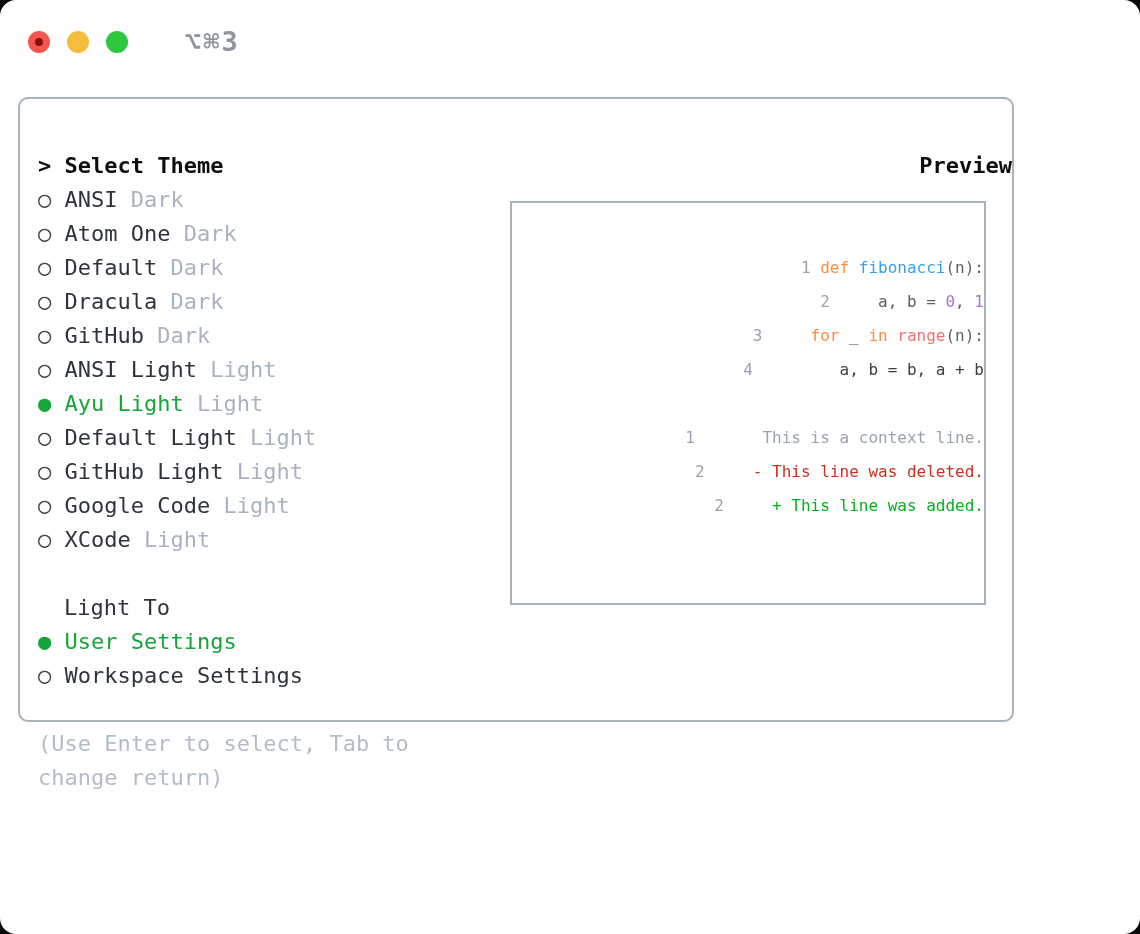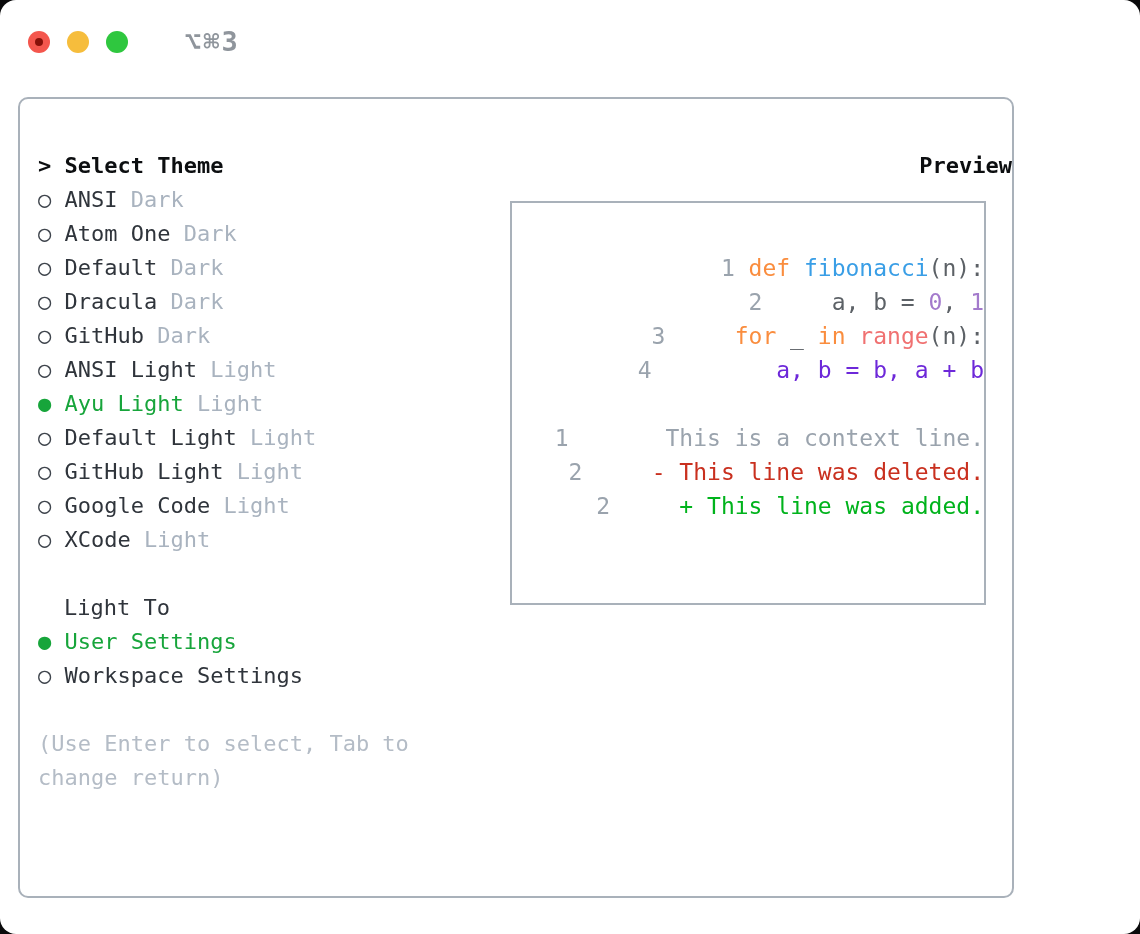--- a/index.html
+++ b/index.html
@@ -38,21 +38,21 @@
     margin-left: 40px;
     font-size: 27px; font-weight: bold;
     color: var(--title);
     letter-spacing: 2px;
     font-family: "DejaVu Sans Mono", "DejaVu Sans", monospace;
   }
 
   
   .panel {
     position: absolute; left: 18px; top: 97px;
-    width: 996px; height: 801px;
+    width: 996px; height: 625px;
     border: 2px solid var(--border);
     border-radius: 10px;
     background: #fff;
     display: flex;
     padding-top: 50px;
   }
   .left-col  { width: 480px; padding-left: 18px; }
   .right-col { flex: 1; text-align: right; }
 
   .row {
@@ -86,21 +86,21 @@
   }
   .preview-box {
     margin-top: 18px; margin-left: 10px;
     width: 476px; height: 404px;
     border: 2px solid var(--border);
     padding: 48px 0 0 18px;
     background: #fff;
   }
   .code-row {
     height: 34px; line-height: 34px;
-    font-size: 23px;
+    font-size: 16px;
     white-space: pre;
   }
   .ln { color: var(--linenum); }
 </style>
 </head>
 <body>
 
 <div class="window">
 
   <div class="titlebar">
@@ -141,21 +141,21 @@
       <div class="help-text">(Use Enter to select, Tab to change return)</div>
     </div>
 
     <div class="right-col">
       <div class="preview-header">Preview</div>
       <div class="preview-box">
         <div id="code-lines">
             <div class="code-row"><span class="ln">1</span> <span style="color: rgb(250, 141, 62);">def </span><span style="color: rgb(57, 158, 230);">fibonacci</span><span style="color: rgb(92, 97, 102);">(n):</span></div>
             <div class="code-row"><span class="ln">2</span> <span style="color: rgb(92, 97, 102);">    a, b = </span><span style="color: rgb(163, 122, 204);">0</span><span style="color: rgb(92, 97, 102);">, </span><span style="color: rgb(163, 122, 204);">1</span></div>
             <div class="code-row"><span class="ln">3</span> <span style="color: rgb(92, 97, 102);">    </span><span style="color: rgb(250, 141, 62);">for</span><span style="color: rgb(92, 97, 102);"> _ </span><span style="color: rgb(250, 141, 62);">in</span><span style="color: rgb(92, 97, 102);"> </span><span style="color: rgb(240, 113, 113);">range</span><span style="color: rgb(92, 97, 102);">(n):</span></div>
-            <div class="code-row"><span class="ln">4</span> <span style="color: #6d28d9;">        a, b = b, a + b</span></div>
+            <div class="code-row"><span class="ln">4</span> <span style="color: #404040;">        a, b = b, a + b</span></div>
             <div class="code-row"></div>
             <div class="code-row"><span class="ln">1</span> <span style="color: rgb(154, 163, 173);">      This is a context line.</span></div>
             <div class="code-row"><span class="ln">2</span> <span style="color: rgb(201, 48, 31);">    - This line was deleted.</span></div>
             <div class="code-row"><span class="ln">2</span> <span style="color: rgb(0, 179, 28);">    + This line was added.</span></div>
           </div>
       </div>
     </div>
 
   </div>
 </div>

